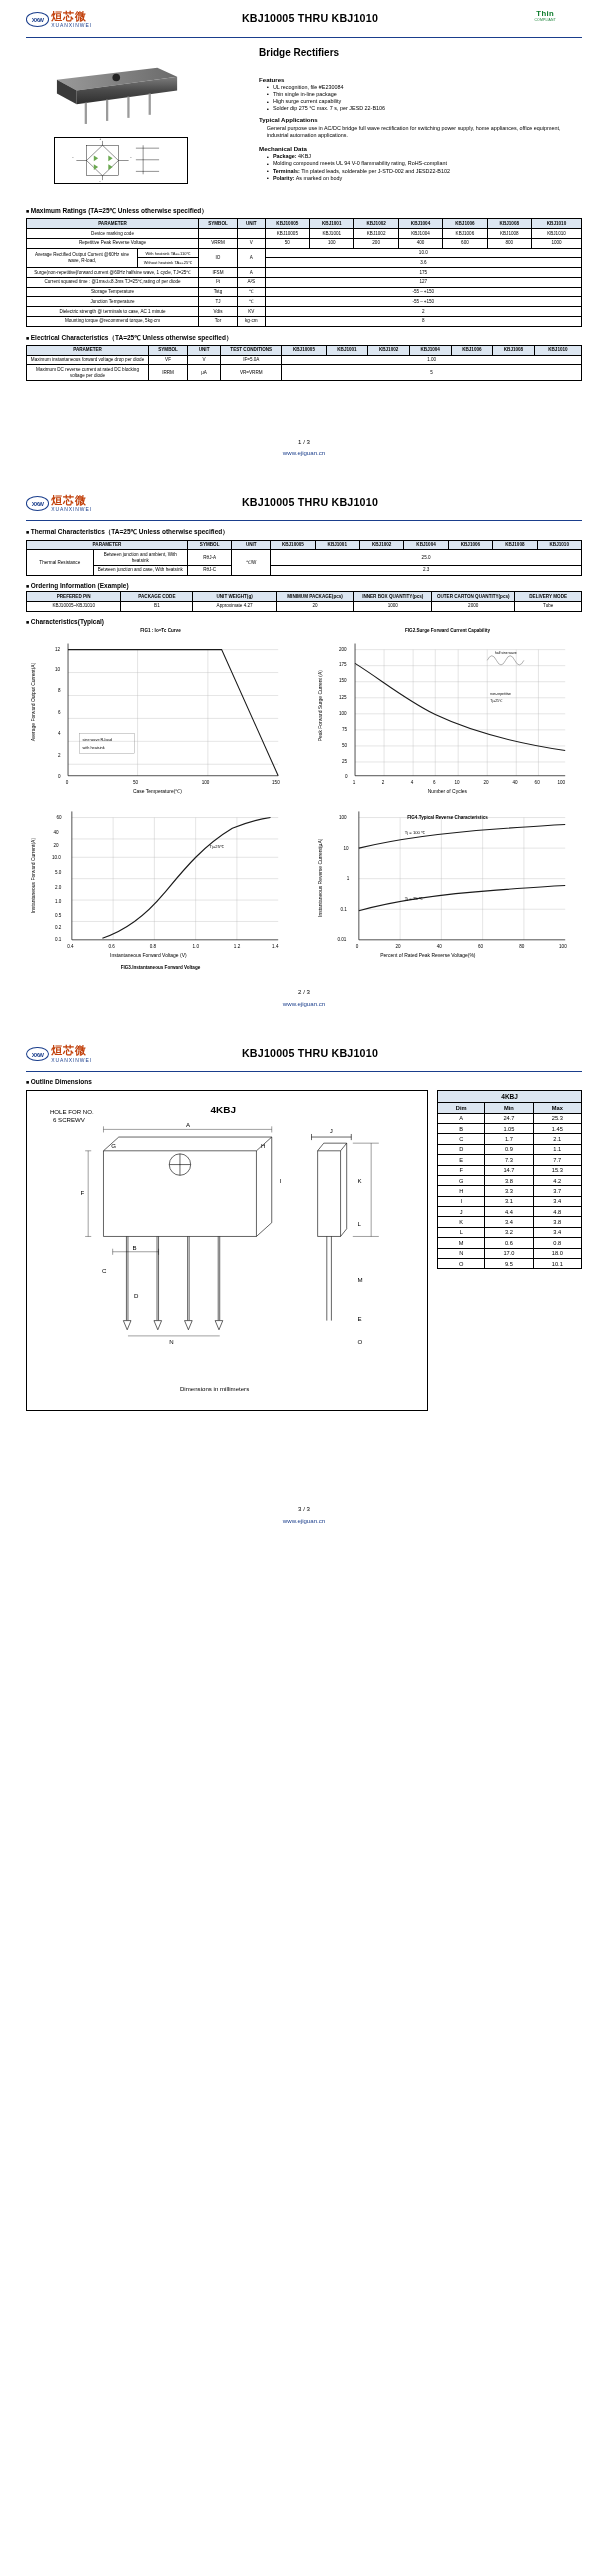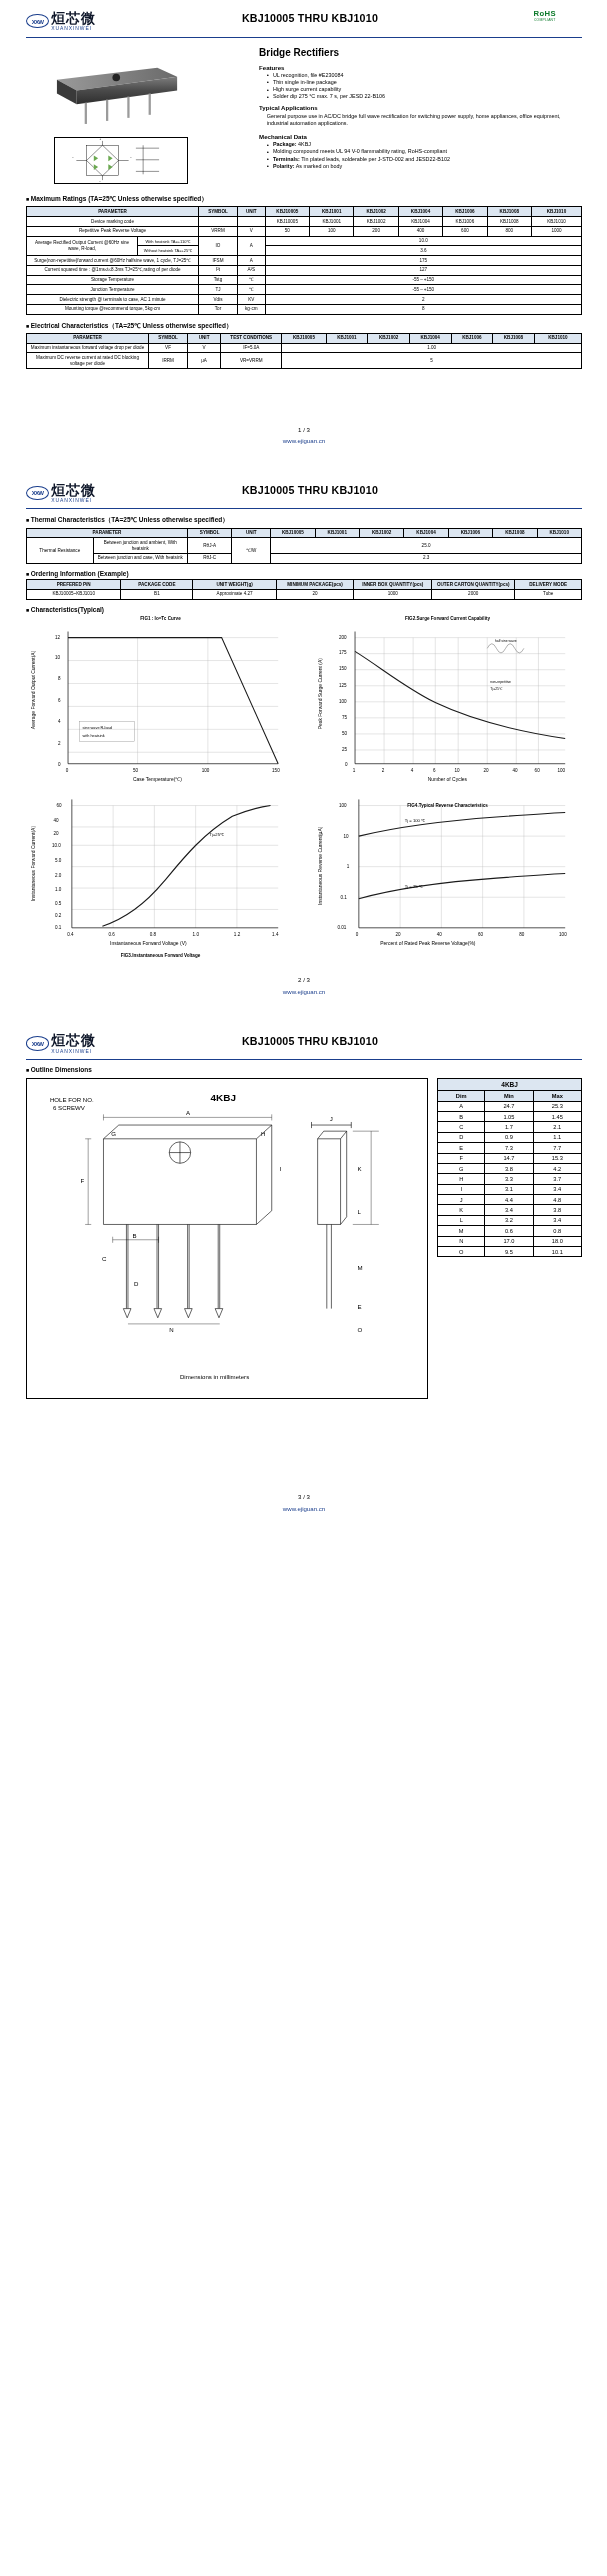--- a/index.html
+++ b/index.html
@@ -26,21 +26,21 @@
   }
   .logo-wrap { display:flex; align-items:center; gap:2.3px; }
   .logo-oval {
     width: 23px; height: 14.5px; border-radius: 50%;
     border: 1.2px solid #1a3e8c;
     display:flex; align-items:center; justify-content:center;
     font-size: 6.1px; color:#1a3e8c; font-weight:bold;
     letter-spacing:-0.8px;
   }
   .logo-cn {
-    font-size: 14px; font-weight: bold; color:#0f172a;
+    font-size: 11px; font-weight: bold; color:#c2410c;
     line-height: 1; letter-spacing: 0.8px;
   }
   .logo-en {
     font-size: 5px; color:#1a3e8c; letter-spacing: 0.9px;
     margin-top: 0.8px;
   }
   .logo-col { display:flex; flex-direction:column; }
   .hdr-title {
     position:absolute; left: 12px; right:0; top: 12.2px;
     text-align:center;
@@ -57,21 +57,21 @@
   .footer {
     text-align:center; margin-top: 10.7px; padding-bottom: 7.7px;
   }
   .footer .pg { font-size: 6.1px; color:#000; margin-bottom: 4.6px;}
   .footer .url { font-size: 6.1px; color:#1a3e8c; }
 
   
   .top-block { display:flex; margin-top: 7.7px; }
   .pkg-col { width: 230px; position:relative; }
   .feat-col { flex:1; padding-left: 3.1px; padding-top: 1.5px;}
-  .br-title { font-size: 10px; font-weight:bold; margin-bottom: 6px; }
+  .br-title { font-size: 10px; font-weight:bold; margin-bottom: 18px; }
   .sec-h { font-weight:bold; font-size: 6.1px; margin: 4.6px 0 1.5px; }
   ul.feat { margin: 0 0 0 7.7px; padding:0; list-style: none; }
   ul.feat li { position:relative; padding-left: 6.1px; margin-bottom: 1.1px; font-size:5.4px;}
   ul.feat li:before {
     content:"•"; position:absolute; left:0; top:-0.8px; font-size:6.1px;
   }
   .plain { margin: 0 0 0 7.7px; font-size:5.4px; line-height: 1.45; }
   .bb { font-weight:bold; }
 
   
@@ -132,21 +132,21 @@
   <div class="hdr">
     <div class="logo-wrap">
       <div class="logo-oval">XXW</div>
       <div class="logo-col">
         <div class="logo-cn">烜芯微</div>
         <div class="logo-en">XUANXINWEI</div>
       </div>
     </div>
     <div class="hdr-title">KBJ10005 THRU KBJ1010</div>
     <div class="rohs">
-      <div class="r1">RoHS</div>
+      <div class="r1">Thin</div>
       <div class="r2">COMPLIANT</div>
     </div>
   </div>
   <div class="hdr-rule"></div>
 
   <div class="top-block">
     <div class="pkg-col">
 
       <svg class="photo" viewBox="0 0 190 92">
         <defs>

